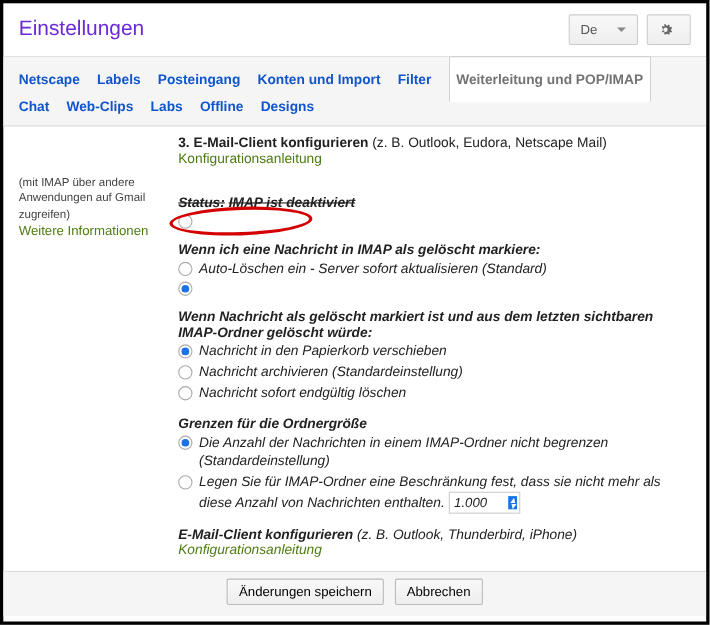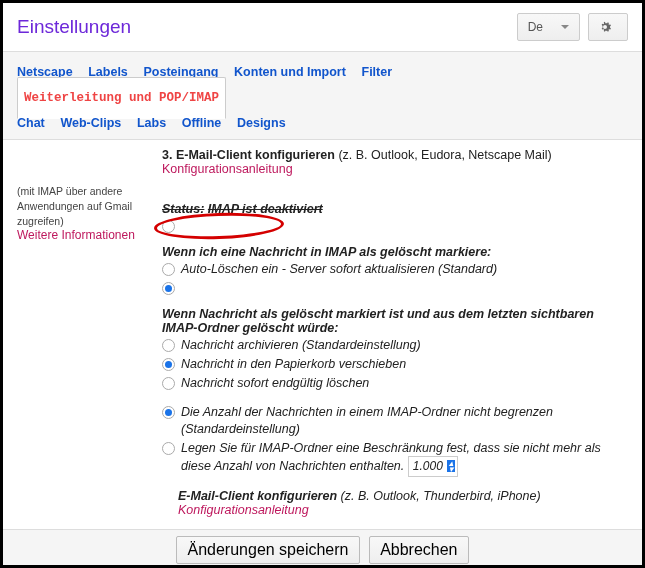--- a/index.html
+++ b/index.html
@@ -69,47 +69,46 @@
     }
     .tab {
       color: #1155cc;
       font-weight: bold;
       font-size: 12.5px;
       margin-right: 12px;
       cursor: pointer;
       white-space: nowrap;
     }
     .tab.active {
-      color: #ef4444;
+      color: #737373;
       background: #fff;
       border: 1px solid #ccc;
       border-bottom: 1px solid #fff;
       padding: 13px 6px;
       border-radius: 2px 2px 0 0;
-      font-family: Liberation Mono, monospace;
     }
     .content {
       display: flex;
       padding: 8px 14px 8px 14px;
     }
     .left-col {
       width: 145px;
       flex-shrink: 0;
       font-size: 12px;
     }
     .left-col .label-main {
       font-weight: bold;
     }
     .left-col .label-sub {
       color: #444;
       font-size: 10.5px;
       line-height: 1.4;
     }
     .link {
-      color: #be185d;
+      color: #4d7c0f;
       cursor: pointer;
     }
     .right-col {
       flex: 1;
       font-size: 12.5px;
     }
     .section {
       margin-bottom: 12px;
       font-style: italic;
     }
@@ -153,20 +152,21 @@
       position: relative;
     }
     .select-box {
       display: inline-flex;
       align-items: center;
       background: #fff;
       border: 1px solid #ccc;
       font-size: 12px;
       padding: 1px 2px 1px 4px;
       cursor: pointer;
+      gap: 15px;
     }
     .select-box .spinner {
       background: #1a73e8;
       color: #fff;
       font-size: 9px;
       padding: 0 2px;
       margin-left: 4px;
       display: flex;
       flex-direction: column;
       line-height: 6px;
@@ -175,21 +175,21 @@
       text-align: center;
       padding: 6px 0 10px 0;
       background: #f5f5f5;
       border-top: 1px solid #ddd;
     }
     .footer button {
       background: linear-gradient(#f8f8f8, #eee);
       border: 1px solid #bbb;
       border-radius: 2px;
       padding: 4px 10px;
-      font-size: 16px;
+      font-size: 12px;
       margin: 0 3px;
       cursor: pointer;
     }
     .strike {
       text-decoration: line-through;
     }
     .step3 {
       margin-bottom: 26px;
     }
   </style>
@@ -262,51 +262,52 @@
         <span>Auto-Löschen ein - Server sofort aktualisieren (Standard)</span>
       </div>
       <div class="radio-row">
         <span class="radio checked"></span>
       </div>
     </div>
 
     <div class="section">
       <div class="section-title">Wenn Nachricht als gelöscht markiert ist und aus dem letzten sichtbaren IMAP-Ordner gelöscht würde:</div>
       <div class="radio-row">
-        <span class="radio"></span>
-        <span>Nachricht archivieren (Standardeinstellung)</span>
-      </div>
-      <div class="radio-row">
         <span class="radio checked"></span>
         <span>Nachricht in den Papierkorb verschieben</span>
       </div>
       <div class="radio-row">
         <span class="radio"></span>
+        <span>Nachricht archivieren (Standardeinstellung)</span>
+      </div>
+      <div class="radio-row">
+        <span class="radio"></span>
         <span>Nachricht sofort endgültig löschen</span>
       </div>
     </div>
 
     <div class="section">
+      <div class="section-title">Grenzen für die Ordnergröße</div>
       <div class="radio-row">
         <span class="radio checked"></span>
         <span>Die Anzahl der Nachrichten in einem IMAP-Ordner nicht begrenzen (Standardeinstellung)</span>
       </div>
       <div class="radio-row">
         <span class="radio"></span>
         <span>
           <span>Legen Sie für IMAP-Ordner eine Beschränkung fest, dass sie nicht mehr als diese Anzahl von Nachrichten enthalten.</span>
           <span class="select-box">
             <span>1.000</span>
             <span class="spinner">▴<br>▾</span>
           </span>
         </span>
       </div>
     </div>
 
-    <div class="section" style="margin-bottom:4px;margin-left:16px;">
+    <div class="section" style="margin-bottom:4px;">
       <span class="section-title">E-Mail-Client konfigurieren</span>
       <span>(z. B. Outlook, Thunderbird, iPhone)</span><br>
       <span class="link">Konfigurationsanleitung</span>
     </div>
 
   </div>
 </div>
 
 <div class="footer">
   <button>Änderungen speichern</button>

